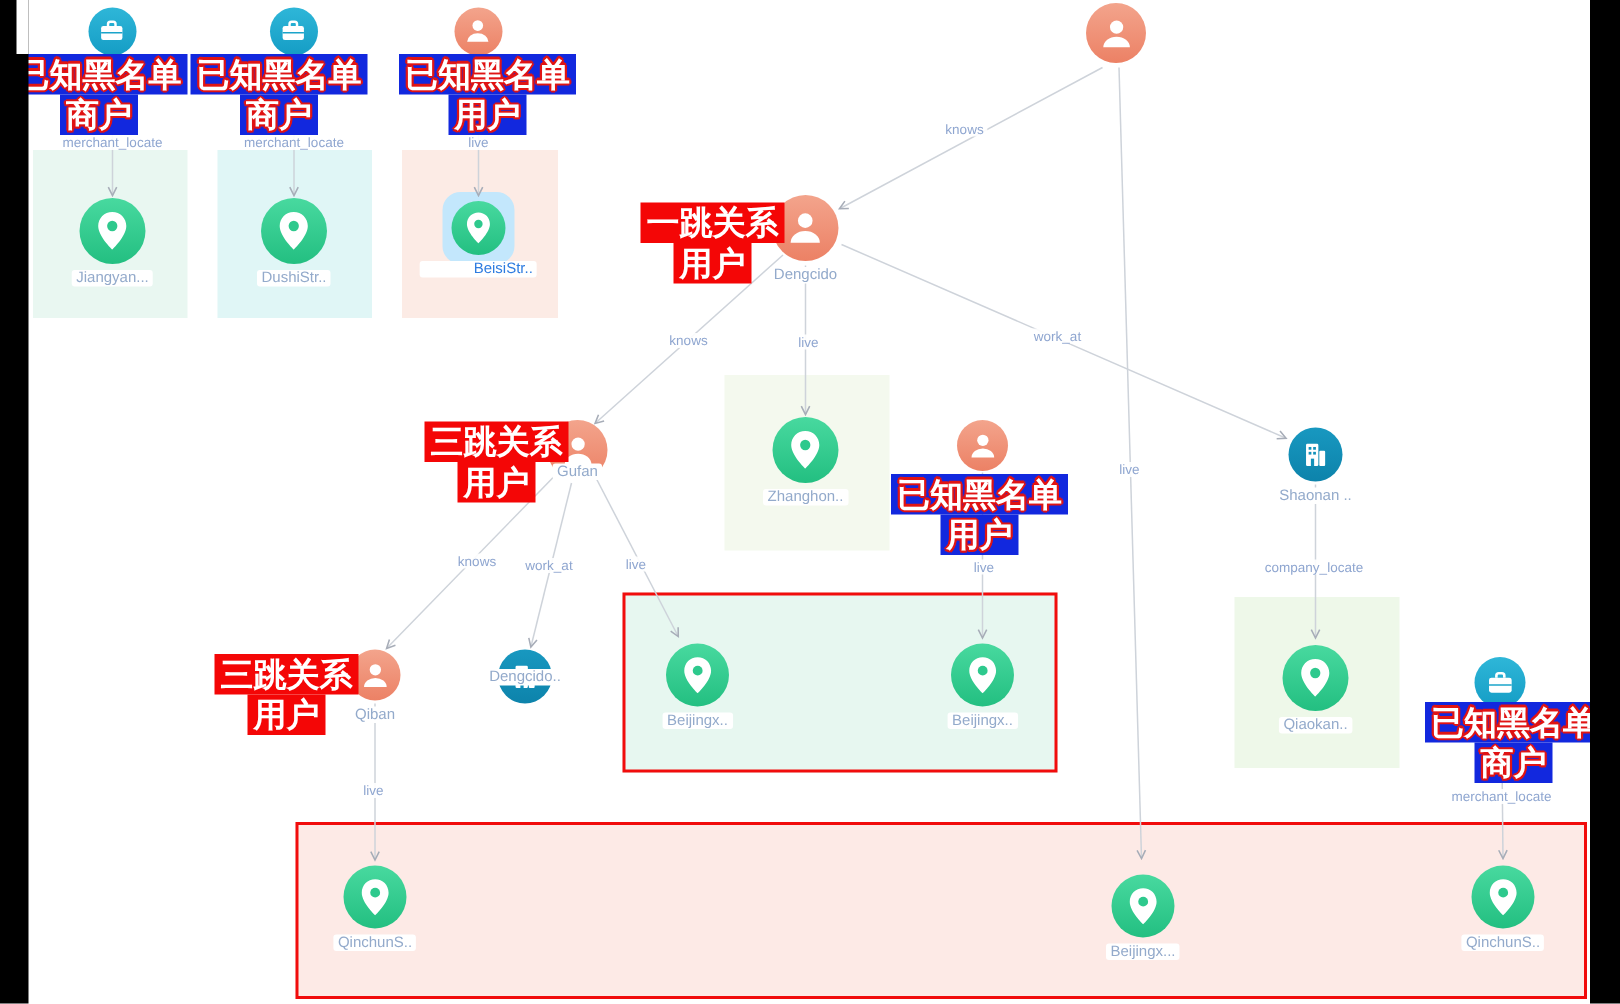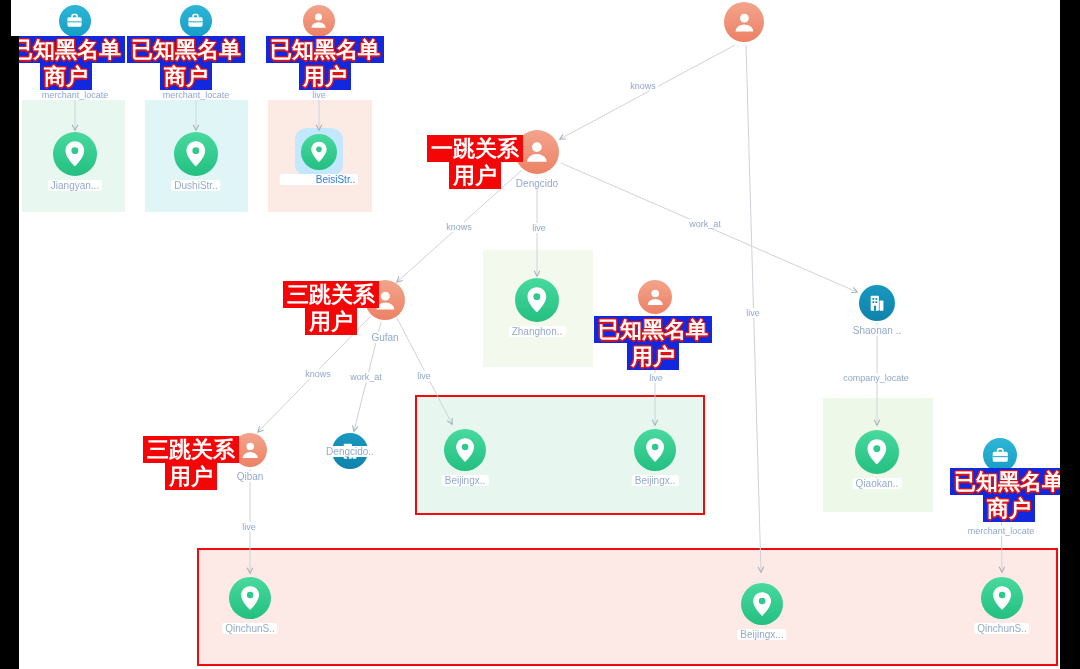--- a/index.html
+++ b/index.html
@@ -116,21 +116,21 @@
         <path d="M4.6 19.6a7.4 5.9 0 0 1 14.8 0z" fill="#fff"></path>
       </svg>
     </div>
     <div class="node-label" style="left: 537px; top: 178px;">Dengcido</div>
     <div class="node user" style="left: 365px; top: 280px; width: 40px; height: 40px;">
       <svg viewBox="0 0 24 24">
         <circle cx="12" cy="8.4" r="3.7" fill="#fff"></circle>
         <path d="M4.6 19.6a7.4 5.9 0 0 1 14.8 0z" fill="#fff"></path>
       </svg>
     </div>
-    <div class="node-label" style="left: 385px; top: 332px;">Gufan</div>
+    <div class="node-label" style="left: 385px; top: 309px;">Gufan</div>
     <div class="node location" style="left: 53px; top: 132px; width: 44px; height: 44px;">
       <svg viewBox="0 0 24 24">
         <path d="M12 2.5c-4 0-7.1 3.1-7.1 7.1 0 5.3 7.1 11.9 7.1 11.9s7.1-6.6 7.1-11.9c0-4-3.1-7.1-7.1-7.1z" fill="#fff"></path>
         <circle cx="12" cy="9.6" r="2.6" fill="#2ec98d"></circle>
       </svg>
     </div>
     <div class="node-label" style="left: 75px; top: 180px;">Jiangyan...</div>
     <div class="node location" style="left: 174px; top: 132px; width: 44px; height: 44px;">
       <svg viewBox="0 0 24 24">
         <path d="M12 2.5c-4 0-7.1 3.1-7.1 7.1 0 5.3 7.1 11.9 7.1 11.9s7.1-6.6 7.1-11.9c0-4-3.1-7.1-7.1-7.1z" fill="#fff"></path>

